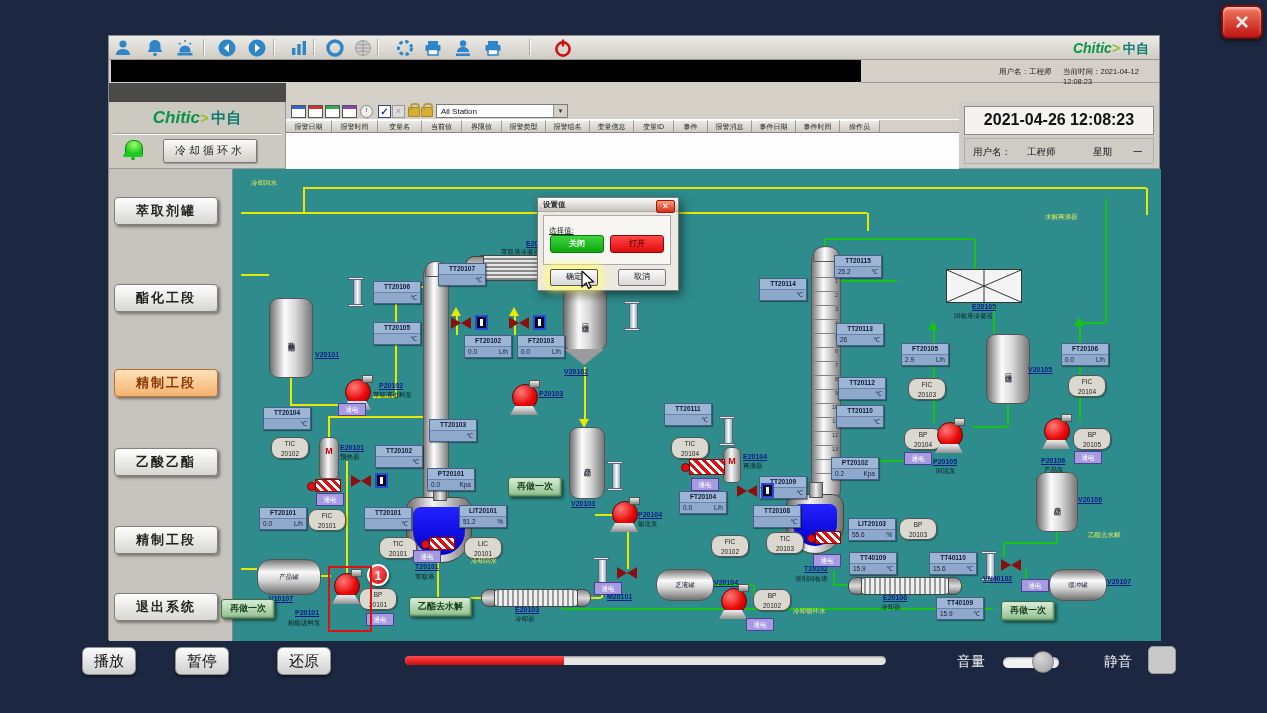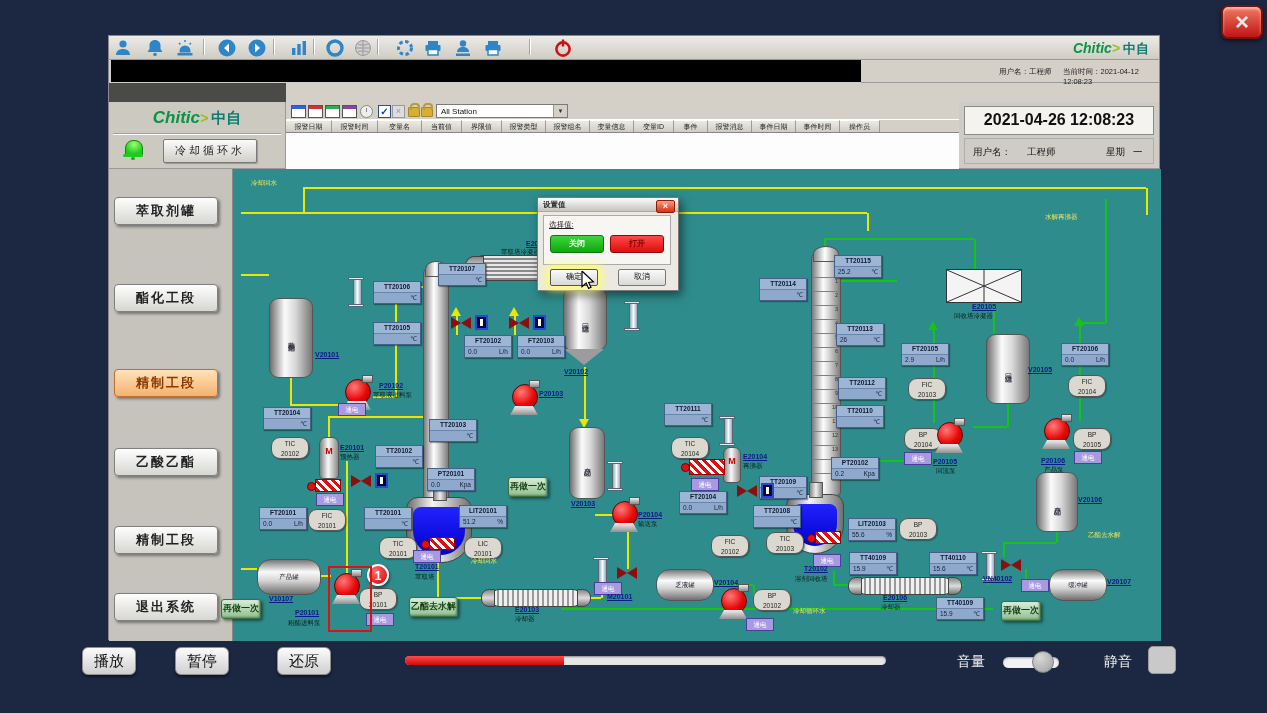--- a/index.html
+++ b/index.html
@@ -92,29 +92,29 @@
   .valve{position:absolute;width:20px;height:12px;}
   .valve .vl{position:absolute;left:0;top:0;width:0;height:0;border-top:6px solid transparent;border-bottom:6px solid transparent;border-left:10px solid #8a1010;}
   .valve .vr{position:absolute;right:0;top:0;width:0;height:0;border-top:6px solid transparent;border-bottom:6px solid transparent;border-right:10px solid #8a1010;}
   .vind{position:absolute;width:13px;height:15px;background:#050a28;border:2px solid #2a48d8;box-sizing:border-box;}
   .vind:after{content:"";position:absolute;left:3px;top:2px;width:3px;height:7px;background:#fff;}
   .rota{position:absolute;}
   .rota .cap{position:absolute;left:0;width:100%;height:3px;background:#e8f0f4;border:1px solid #567;box-sizing:border-box;}
   .rota .tube{position:absolute;left:50%;top:2px;bottom:2px;width:7px;margin-left:-3.5px;background:linear-gradient(90deg,#9ab,#f8fcff 50%,#9ab);border:1px solid #567;}
   .hatch{position:absolute;background:repeating-linear-gradient(45deg,#e01010 0 3px,#fff 3px 6px);border:1px solid #900;}
   .rdot{position:absolute;width:7px;height:7px;border-radius:50%;background:#e01010;border:1px solid #700;}
-  .gbtn{position:absolute;height:18px;padding:0 1px;background:linear-gradient(#d9edd9,#8fbf8f);border:1px solid #3f6f3f;border-radius:3px;font-size:9px;font-weight:bold;color:#133f13;line-height:17px;text-align:center;box-shadow:2px 2px 3px rgba(0,0,0,.45),inset -1px -1px 2px #5a8a5a;white-space:nowrap;}
+  .gbtn{position:absolute;height:18px;padding:0 8px;background:linear-gradient(#d9edd9,#8fbf8f);border:1px solid #3f6f3f;border-radius:3px;font-size:9px;font-weight:bold;color:#133f13;line-height:17px;text-align:center;box-shadow:2px 2px 3px rgba(0,0,0,.45),inset -1px -1px 2px #5a8a5a;white-space:nowrap;}
   .badge{position:absolute;width:22px;height:22px;border-radius:50%;background:radial-gradient(circle at 35% 30%,#ff6a6a,#cf0000);border:2px solid #fff;color:#fff;font-weight:bold;font-size:12px;text-align:center;line-height:21px;box-shadow:1px 2px 3px rgba(0,0,0,.5);box-sizing:border-box;}
   .hlbox{position:absolute;border:2px solid #e01010;}
   
   #dialog{position:absolute;left:537px;top:197px;width:140px;height:92px;background:#ece9e2;border:1px solid #7a7a7a;box-shadow:3px 4px 9px rgba(0,0,0,.5);z-index:50;}
   #dialog .dtitle{position:absolute;left:0;top:0;width:100%;height:14px;background:linear-gradient(#fdfdfd,#c6c3bc);border-bottom:1px solid #aaa;font-size:7.5px;font-weight:bold;color:#333;line-height:14px;padding-left:5px;box-sizing:border-box;}
   #dialog .dx{position:absolute;right:3px;top:2px;width:17px;height:11px;background:linear-gradient(#ff9a7a,#d32f1a);border:1px solid #8f1d08;border-radius:2px;color:#fff;font-size:9px;font-weight:bold;text-align:center;line-height:10px;}
   #dialog .dinner{position:absolute;left:5px;top:17px;width:128px;height:50px;background:#f7f6f3;border:1px solid #aaa;box-sizing:border-box;}
-  #dialog .dprompt{position:absolute;left:5px;top:4px;font-size:7.5px;color:#222;text-decoration:underline;}
+  #dialog .dprompt{position:absolute;left:5px;top:10px;font-size:7.5px;color:#222;text-decoration:underline;}
   #dialog .bon{position:absolute;left:6px;top:19px;width:52px;height:16px;background:linear-gradient(#3fd43f,#0ca80c);border:1px solid #0a7a0a;border-radius:3px;color:#fff;font-size:8px;font-weight:bold;text-align:center;line-height:15px;}
   #dialog .boff{position:absolute;right:6px;top:19px;width:52px;height:16px;background:linear-gradient(#ff4a4a,#dd0d0d);border:1px solid #8f0808;border-radius:3px;color:#7e0000;font-size:8px;font-weight:bold;text-align:center;line-height:15px;}
   #dialog .bok{position:absolute;left:12px;top:71px;width:46px;height:15px;background:linear-gradient(#fafafa,#d8d8d8);border:1px solid #555;border-radius:2px;font-size:8px;text-align:center;line-height:14px;color:#111;box-shadow:0 0 9px 4px rgba(255,255,110,.95);}
   #dialog .bcancel{position:absolute;left:80px;top:71px;width:46px;height:15px;background:linear-gradient(#fafafa,#d8d8d8);border:1px solid #777;border-radius:2px;font-size:8px;text-align:center;line-height:14px;color:#111;}
   #cursor{position:absolute;left:581px;top:271px;z-index:60;}
   
   .pbtn{position:absolute;top:647px;width:54px;height:28px;background:linear-gradient(#fcfcfc,#cfcfcf);border:1px solid #909090;border-radius:6px;font-size:15px;color:#111;text-align:center;line-height:26px;box-shadow:0 2px 3px rgba(0,0,0,.5);box-sizing:border-box;}
   #progress{position:absolute;left:405px;top:656px;width:481px;height:9px;background:#e6e6e6;border-radius:5px;box-shadow:inset 0 1px 2px rgba(0,0,0,.4);}
   #pfill{position:absolute;left:0;top:0;height:9px;background:linear-gradient(#ff4a4a,#cf0a0a);border-radius:5px 0 0 5px;}
   #vol-label,#mute-label{position:absolute;top:653px;font-size:14px;color:#ececec;}
@@ -247,21 +247,21 @@
         <div class="hcell" style="left: 554px; width: 40px;">操作员</div>
       </div>
     <div id="alarmlist"></div>
   </div>
 
   <div id="clockpanel">
     <div id="timebox">2021-04-26 12:08:23</div>
     <div class="urow">
       <span style="left:8px">用户名：</span>
       <span style="left:62px">工程师</span>
-      <span style="left:141px">星期</span>
+      <span style="left:128px">星期</span>
       <span style="left:168px">一</span>
     </div>
   </div>
 
   <div id="sidebar">
       <div class="sbtn" style="top: 28px;">萃取剂罐</div>
       <div class="sbtn" style="top: 115px;">酯化工段</div>
       <div class="sbtn active" style="top: 200px;">精制工段</div>
       <div class="sbtn" style="top: 279px;">乙酸乙酯</div>
       <div class="sbtn" style="top: 357px;">精制工段</div>

